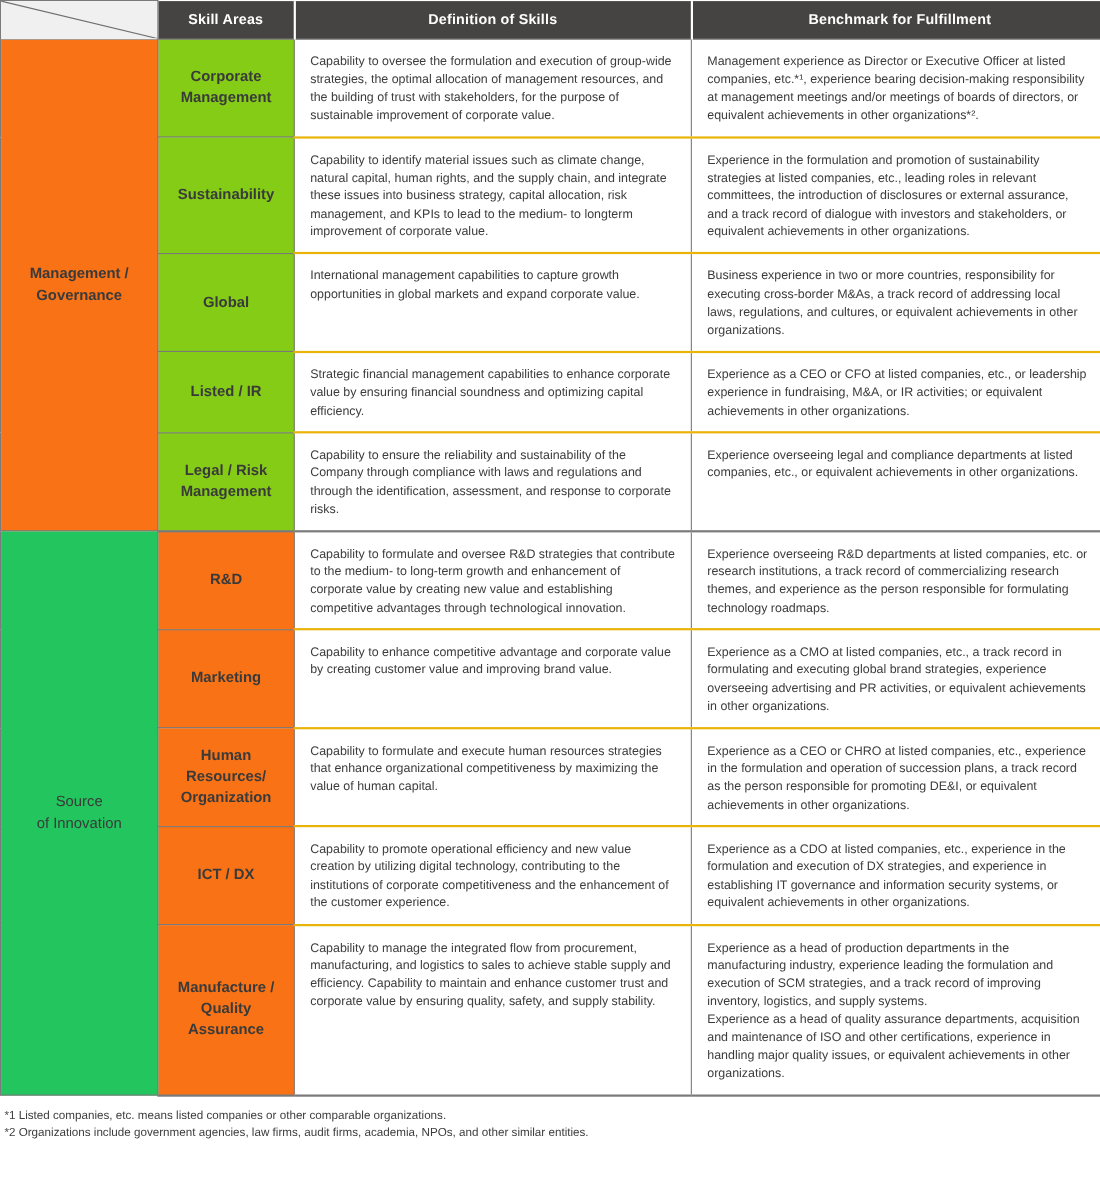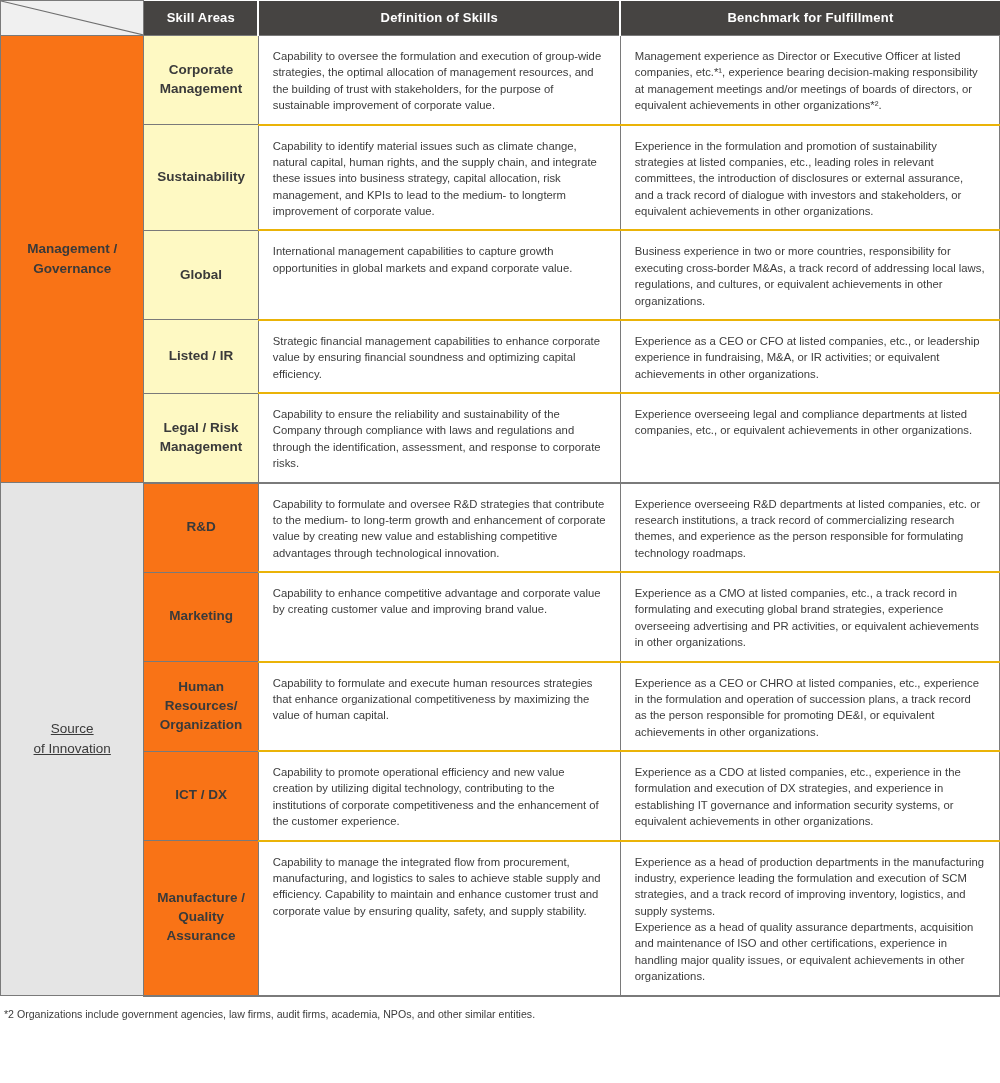--- a/index.html
+++ b/index.html
@@ -58,36 +58,36 @@
     text-align: center;
     vertical-align: middle;
     font-size: 13.5px;
     line-height: 1.45;
     color: #3a3a3a;
     border: 1px solid #7a7a7a;
     border-top: none;
     padding: 4px 6px;
   }
   .cat-green { background: #f97316; font-weight: bold; }
-  .cat-salmon { background: #e5e5e5; font-weight: normal; text-decoration: underline; }
+  .cat-salmon { background: #22c55e; font-weight: normal; }
 
   
   .skill-cell {
     width: 134px;
     text-align: center;
     vertical-align: middle;
     font-size: 13.5px;
     font-weight: bold;
     line-height: 1.4;
     color: #3a3a3a;
     padding: 4px 5px;
     border-right: 1px solid #7a7a7a;
     border-bottom: 1px solid #7a7a7a;
   }
-  .sk-green { background: #fef9c3; }
+  .sk-green { background: #84cc16; }
   .sk-pink  { background: #f97316; }
 
   
   .def-cell, .bm-cell {
     background: #ffffff;
     vertical-align: top;
     font-size: 11.3px;
     line-height: 1.45;
     color: #3c3c3c;
     padding: 12px 14px 10px 14px;
@@ -117,21 +117,21 @@
 
 <div class="tbl-wrap">
   <table class="skill-table">
     <thead>
       <tr>
         <th class="hdr-corner">
           <svg class="diag" viewBox="0 0 143 35" preserveAspectRatio="none" aria-hidden="true">
             <line x1="0" y1="0" x2="143" y2="35" stroke="#6f6f6f" stroke-width="1.1"></line>
           </svg>
         </th>
-        <th class="hdr-cell" style="width:114px">Skill Areas</th>
+        <th class="hdr-cell" style="width:124px">Skill Areas</th>
         <th class="hdr-cell" style="width:361px">Definition of Skills</th>
         <th class="hdr-cell last" style="width:378px">Benchmark for Fulfillment</th>
       </tr>
     </thead>
     <tbody id="table-body">
         <tr class=" first-body">
           <td class="cat-cell cat-green" rowspan="5">Management /<br>Governance</td>
           <td class="skill-cell sk-green">Corporate<br>Management</td>
           <td class="def-cell">Capability to oversee the formulation and execution of group-wide strategies, the optimal allocation of management resources, and the building of trust with stakeholders, for the purpose of sustainable improvement of corporate value.</td>
           <td class="bm-cell">Management experience as Director or Executive Officer at listed companies, etc.*¹, experience bearing decision-making responsibility at management meetings and/or meetings of boards of directors, or equivalent achievements in other organizations*².</td>
@@ -180,14 +180,15 @@
         <tr class="group-last">
           <td class="skill-cell sk-pink">Manufacture /<br>Quality Assurance</td>
           <td class="def-cell">Capability to manage the integrated flow from procurement, manufacturing, and logistics to sales to achieve stable supply and efficiency. Capability to maintain and enhance customer trust and corporate value by ensuring quality, safety, and supply stability.</td>
           <td class="bm-cell">Experience as a head of production departments in the manufacturing industry, experience leading the formulation and execution of SCM strategies, and a track record of improving inventory, logistics, and supply systems.<br>Experience as a head of quality assurance departments, acquisition and maintenance of ISO and other certifications, experience in handling major quality issues, or equivalent achievements in other organizations.</td>
         </tr>
       </tbody>
   </table>
 </div>
 
 <div class="footnotes">
+  <div>*1 Listed companies, etc. means listed companies or other comparable organizations.</div>
   <div>*2 Organizations include government agencies, law firms, audit firms, academia, NPOs, and other similar entities.</div>
 </div>
 
 </body></html>

